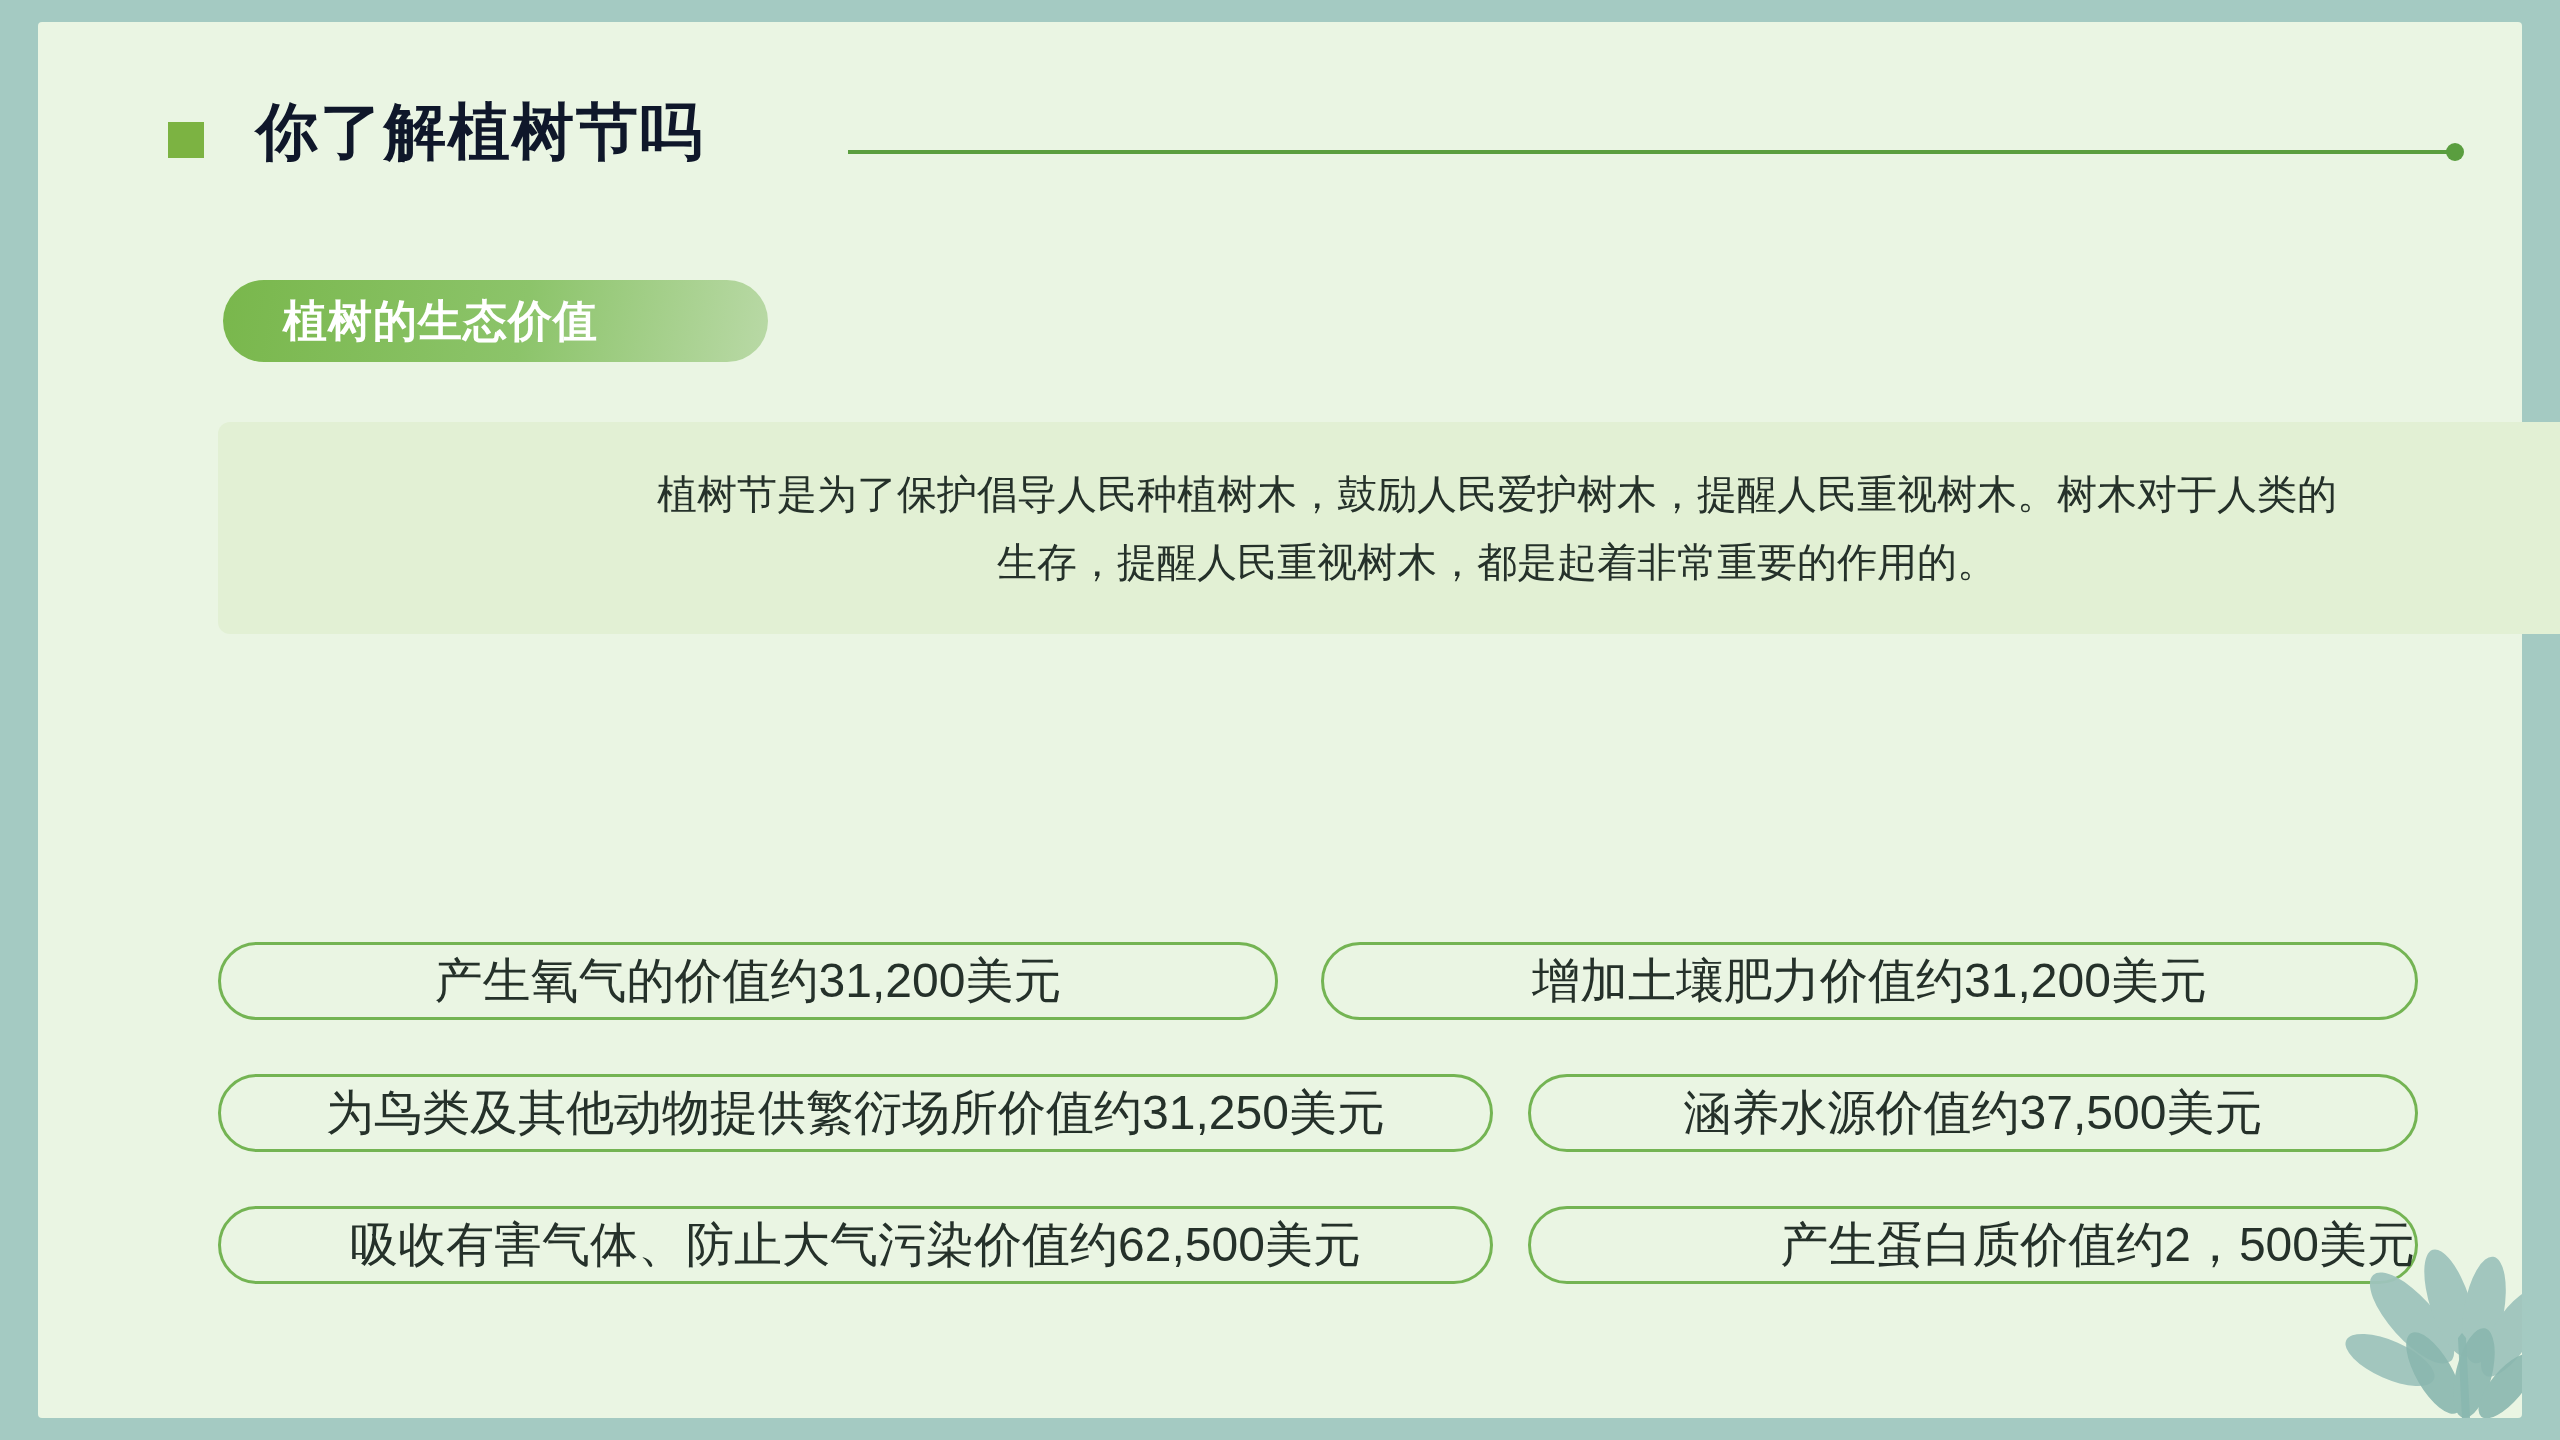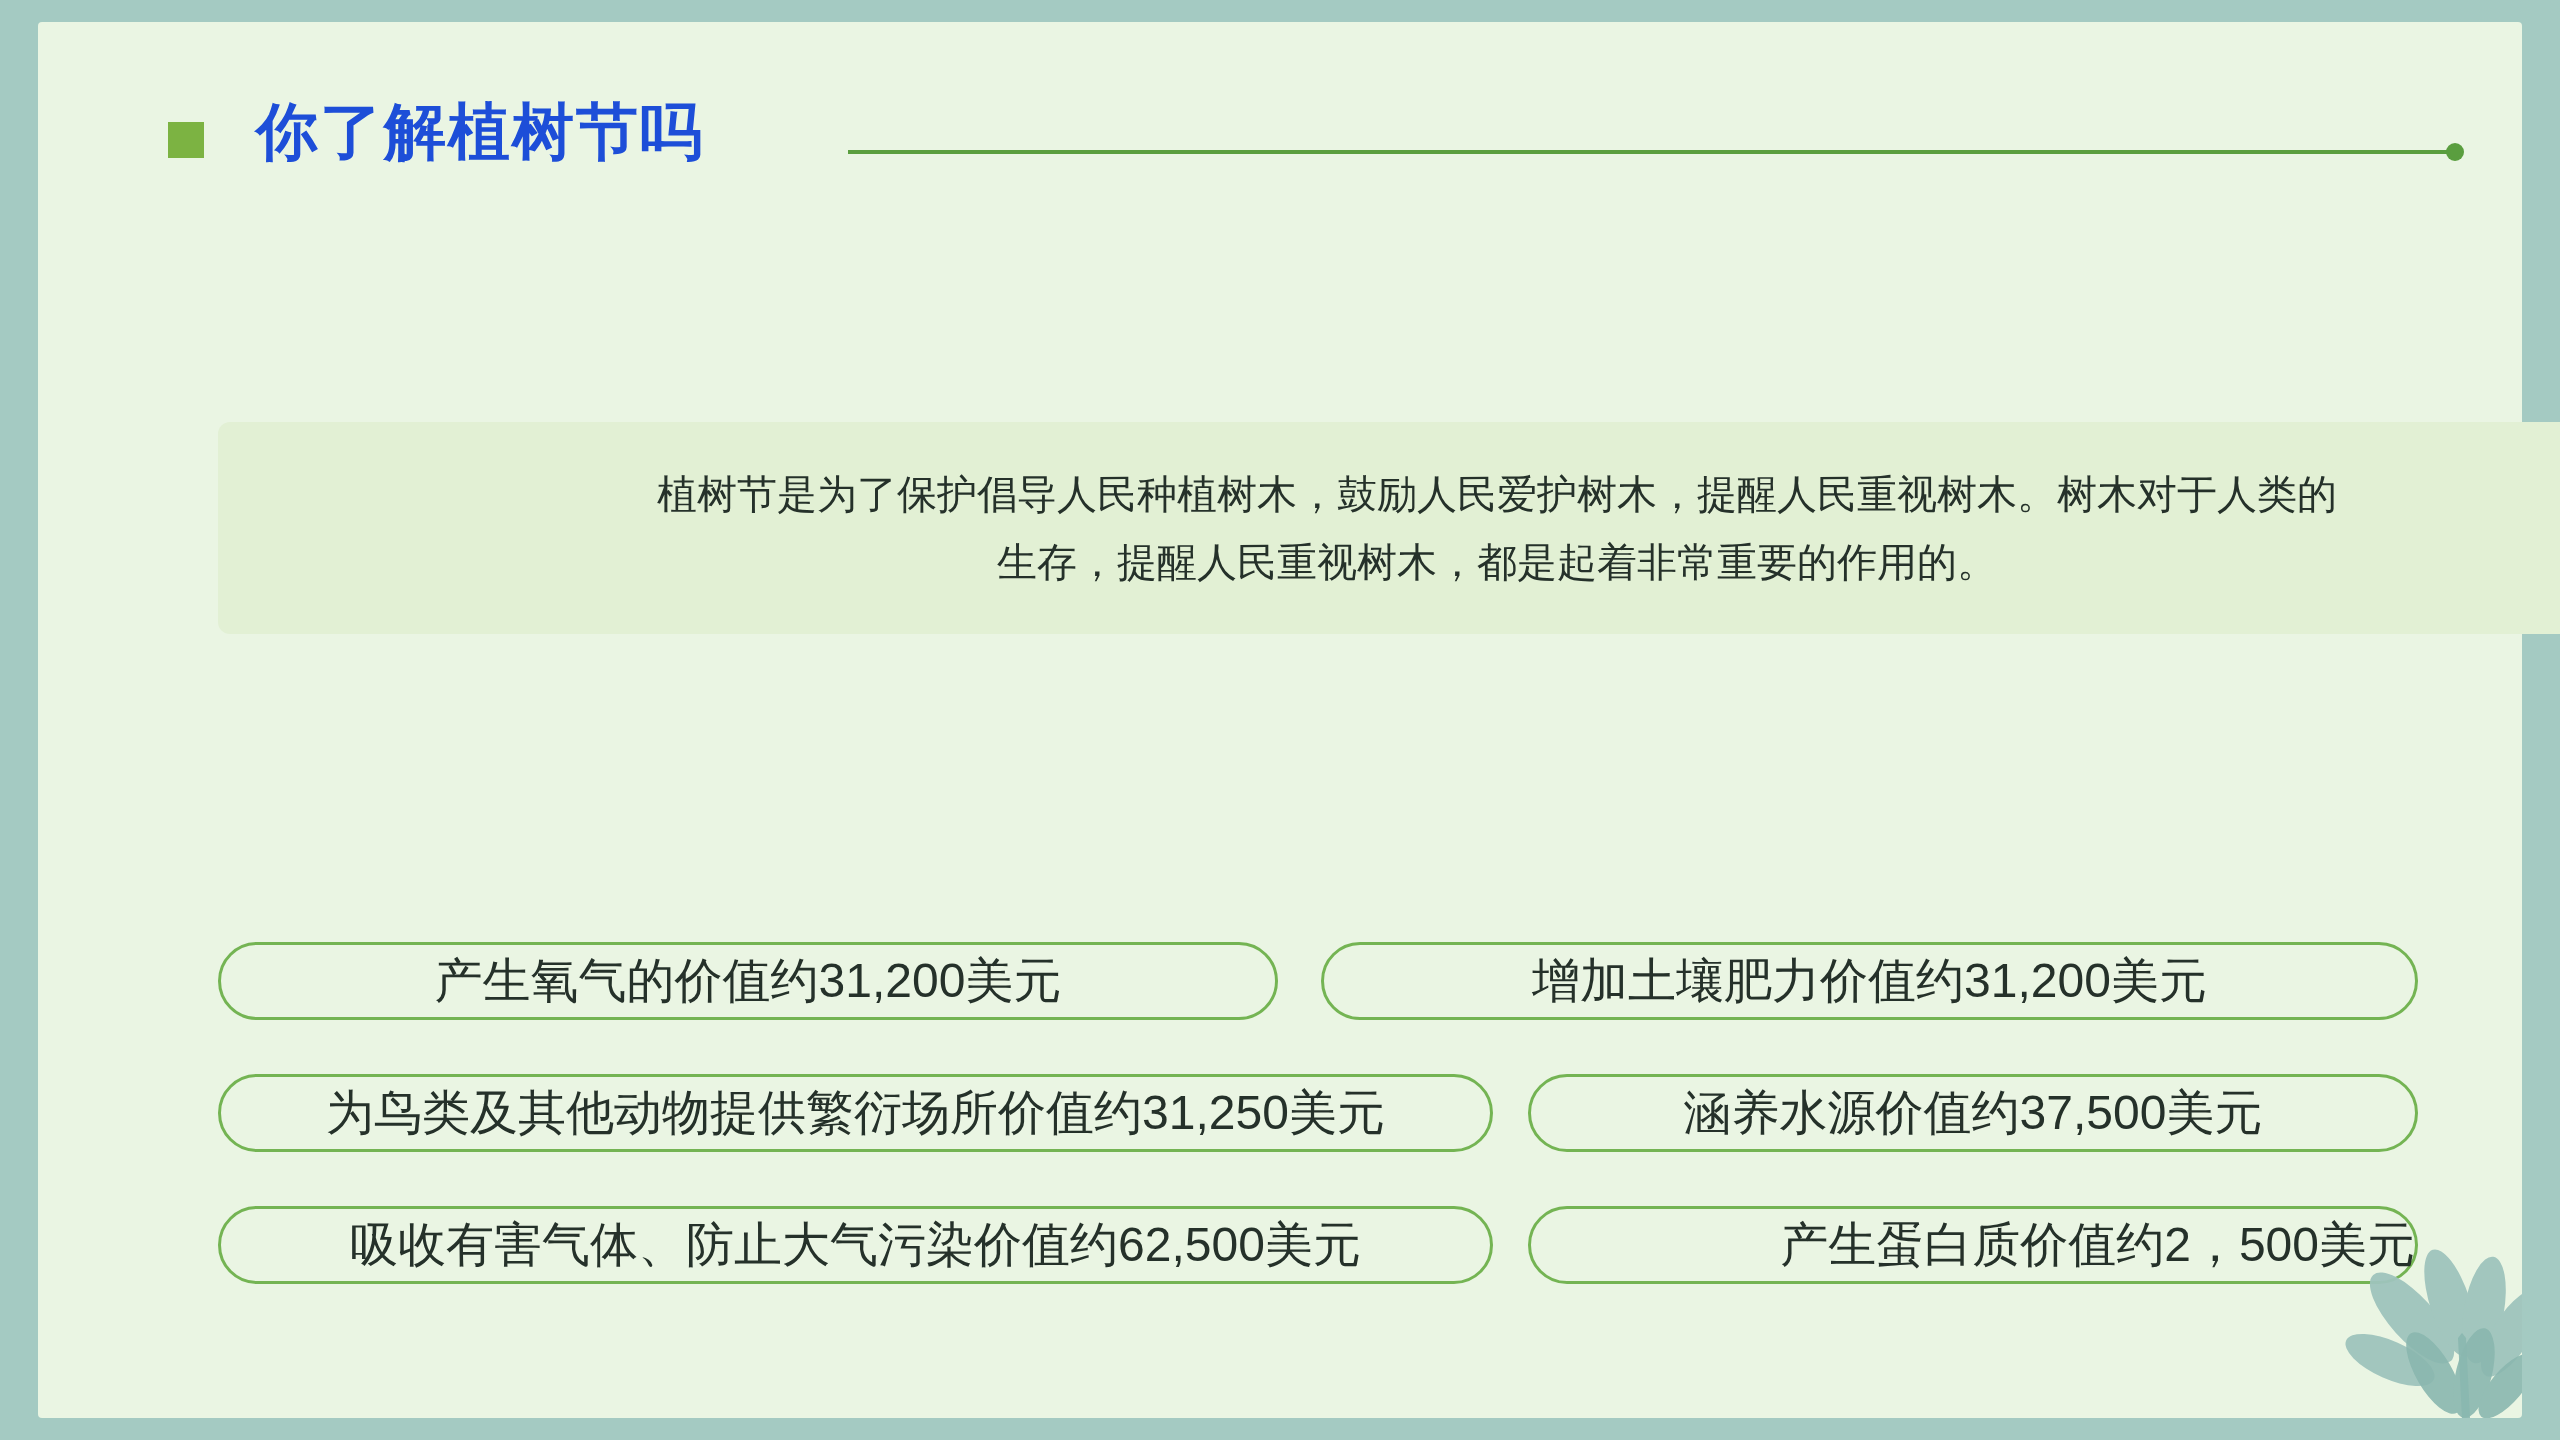--- a/index.html
+++ b/index.html
@@ -43,21 +43,21 @@
     width: 36px;
     height: 36px;
     background: #7cb342;
   }
   #header-title {
     position: absolute;
     left: 218px;
     top: 68px;
     font-size: 62px;
     font-weight: 700;
-    color: #1d4ed8;
+    color: #0f172a;
     letter-spacing: 2px;
     white-space: nowrap;
     font-family: Liberation Serif, serif;
   }
   #header-rule {
     position: absolute;
     left: 810px;
     top: 128px;
     width: 1606px;
     height: 4px;
@@ -160,20 +160,23 @@
 <div id="slide">
   <div id="card">
 
     <div id="header">
       <div id="header-square"></div>
       <div id="header-title">你了解植树节吗</div>
       <div id="header-rule"></div>
       <div id="header-dot"></div>
     </div>
 
+    <div id="section-pill">
+      <div id="section-pill-label">植树的生态价值</div>
+    </div>
 
     <div class="para-block" id="para-block-1">
       <div class="para-line">植树节是为了保护倡导人民种植树木，鼓励人民爱护树木，提醒人民重视树木。树木对于人类的</div>
       <div class="para-line">生存，提醒人民重视树木，都是起着非常重要的作用的。</div>
     </div>
 
 
     <div class="value-pill" id="pill-0">
       <span>产生氧气的价值约31,200美元</span>
     </div>

